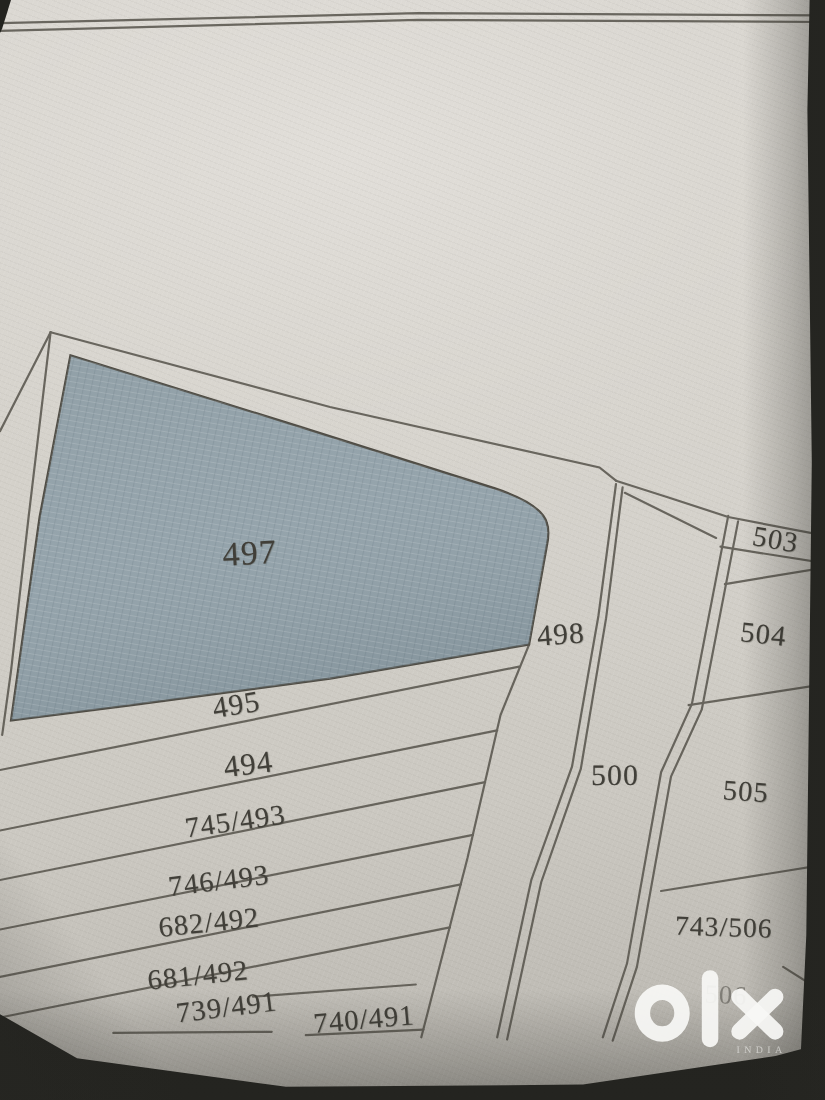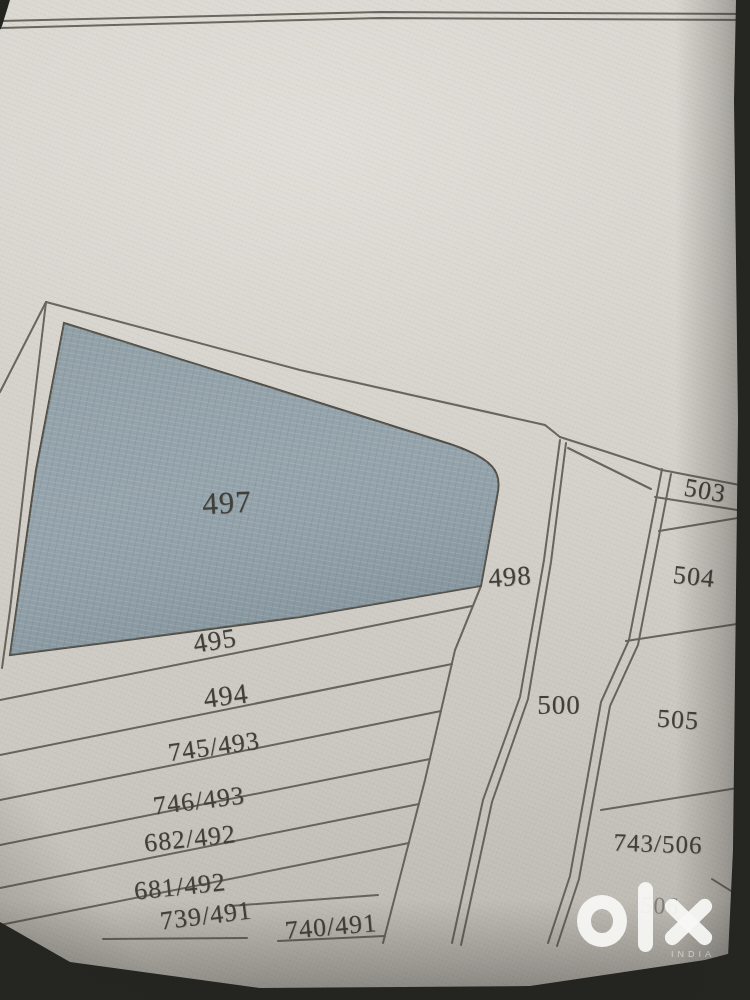--- a/index.html
+++ b/index.html
@@ -39,21 +39,21 @@
   .olx .o{position:absolute;left:4px;top:17px;width:50px;height:52px;box-sizing:border-box;
      border:14px solid rgba(248,248,245,.93);border-radius:50%;}
   .olx .l{position:absolute;left:65px;top:4px;width:15px;height:70px;border-radius:9px;
      background:rgba(248,248,245,.93);}
   .olx .x{position:absolute;left:88px;top:16px;width:56px;height:54px;}
   .olx .x i{position:absolute;left:20px;top:-2px;width:15px;height:60px;border-radius:9px;
      background:rgba(248,248,245,.93);display:block;}
   .olx .x i:nth-child(1){transform:rotate(46deg);}
   .olx .x i:nth-child(2){transform:rotate(-46deg);}
   .olx .india{position:absolute;right:6px;bottom:-1px;
-     font-family:Liberation Sans, sans-serif;font-size:9px;letter-spacing:4px;
+     font-family:Liberation Serif, serif;font-size:9px;letter-spacing:4px;
      color:rgba(250,250,248,.55);}
 </style>
 </head>
 <body>
 
 <div class="stage">
 
   <svg class="mapline" width="750" height="1000" viewBox="0 0 750 1000">
     <defs>
       <pattern id="hatchL" width="5" height="5" patternUnits="userSpaceOnUse" patternTransform="rotate(100)">

